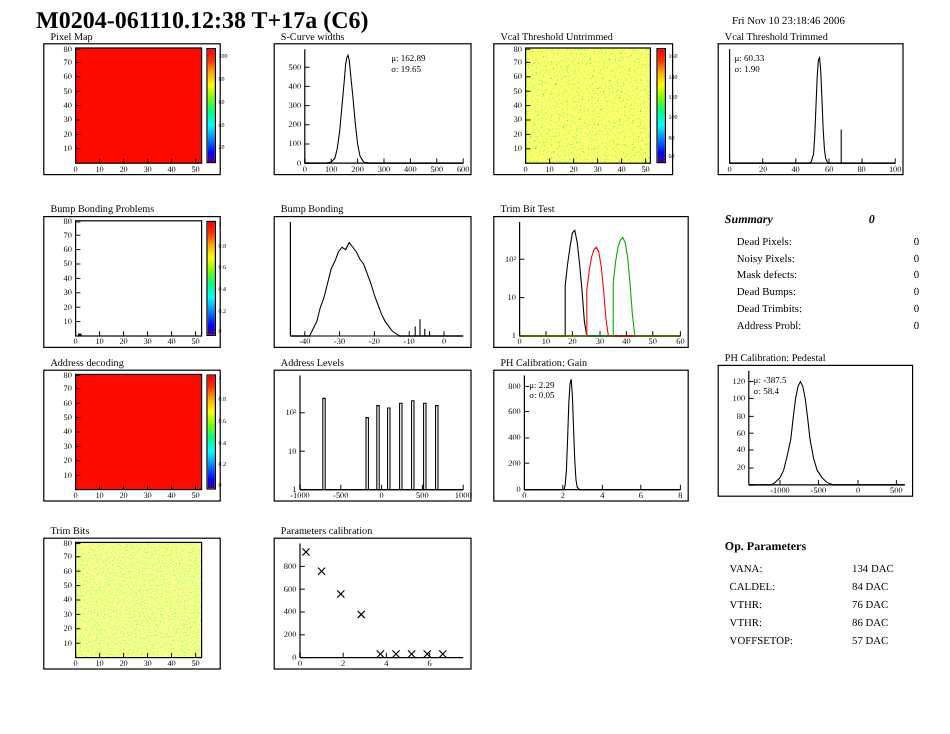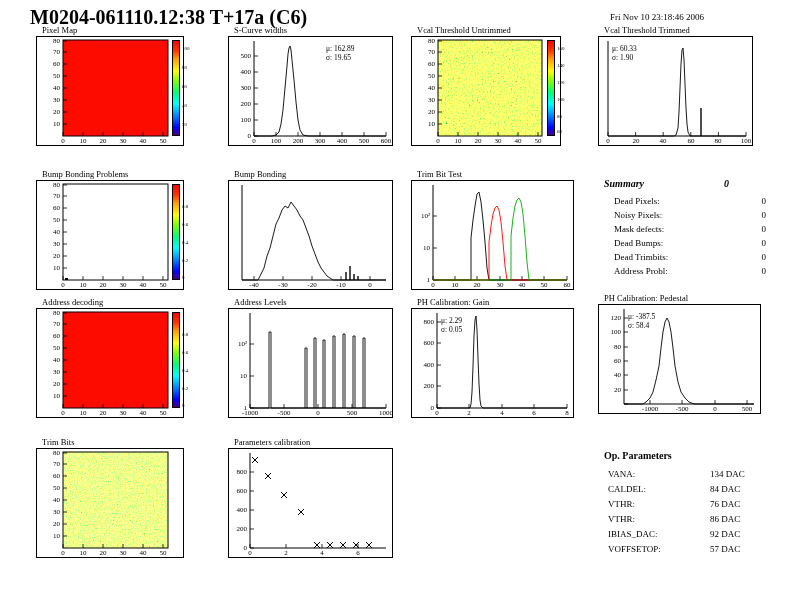--- a/index.html
+++ b/index.html
@@ -684,22 +684,18 @@
     </div>
     <div class="prow">
       <span class="plabel" style="left:4px;">VTHR:</span>
       <span class="pval">76 DAC</span>
     </div>
     <div class="prow">
       <span class="plabel" style="left:4px;">VTHR:</span>
       <span class="pval">86 DAC</span>
     </div>
     <div class="prow">
-      <span class="plabel" style="left:4px;">IBIAS_DAC:</span>
-      <span class="pval">92 DAC</span>
-    </div>
-    <div class="prow">
       <span class="plabel" style="left:4px;">VOFFSETOP:</span>
       <span class="pval">57 DAC</span>
     </div>
   </div>
 
 </div>
 
 </body></html>

